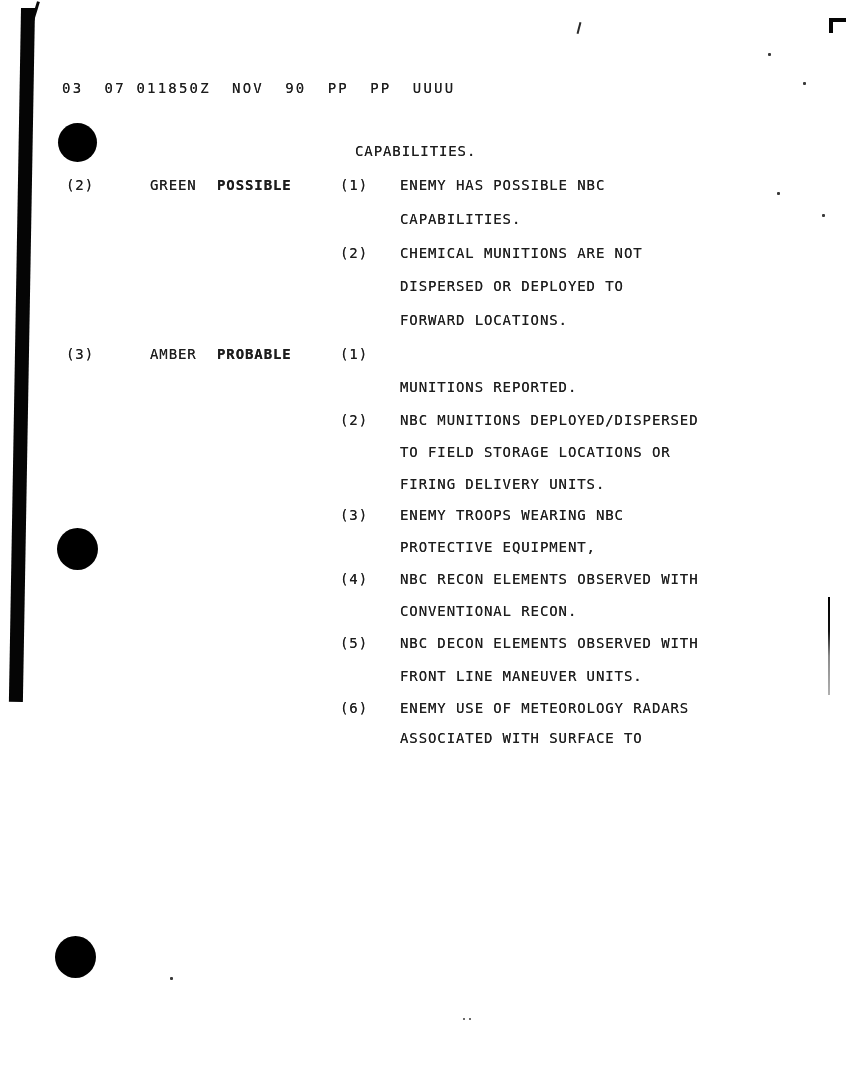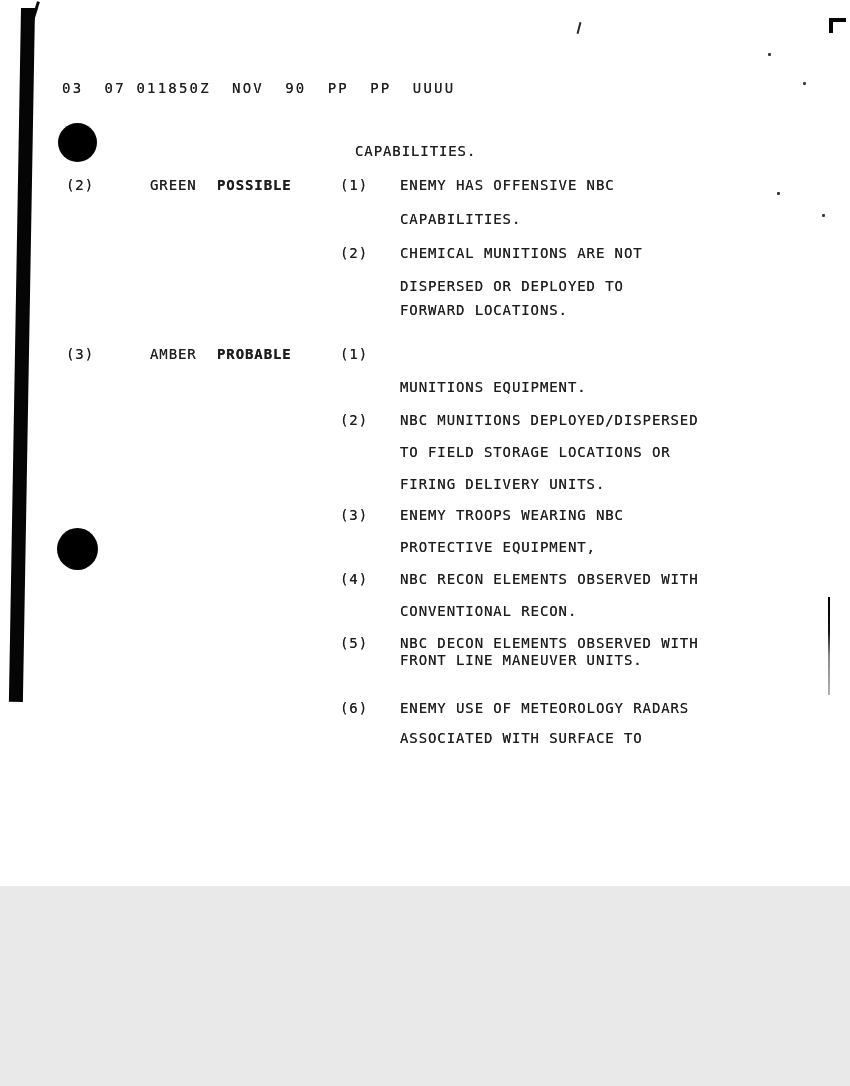--- a/index.html
+++ b/index.html
@@ -3,21 +3,21 @@
 <meta charset="utf-8">
 <style>
   html,body{margin:0;padding:0;}
   body{
     width:850px;height:1086px;
     background:#e9e9e9;
     font-family:"DejaVu Sans Mono", monospace;
   }
   .page{
     position:relative;
-    width:850px;height:886px;
+    width:850px;height:1086px;
     background:#ffffff;
     overflow:hidden;
     color:#1d1d1d;
   }
   
   .tw{
     font-size:14px;
     letter-spacing:0.9px;
     white-space:pre;
     color:#1d1d1d;
@@ -110,49 +110,49 @@
 
     <div class="line tw" style="top:143px">
       <span class="col-outer">CAPABILITIES.</span>
     </div>
 
     <div class="line tw" style="top:177px">
       <span class="col-idx">(2)</span>
       <span class="col-color">GREEN</span>
       <span class="col-prob">POSSIBLE</span>
       <span class="col-num">(1)</span>
-      <span class="col-text">ENEMY HAS OFFENSIVE NBC</span>
+      <span class="col-text">ENEMY HAS POSSIBLE NBC</span>
     </div>
 
     <div class="line tw" style="top:211px">
       <span class="col-text">CAPABILITIES.</span>
     </div>
 
     <div class="line tw" style="top:245px">
       <span class="col-num">(2)</span>
       <span class="col-text">CHEMICAL MUNITIONS ARE NOT</span>
     </div>
 
     <div class="line tw" style="top:278px">
       <span class="col-text">DISPERSED OR DEPLOYED TO</span>
     </div>
 
-    <div class="line tw" style="top:302px">
+    <div class="line tw" style="top:312px">
       <span class="col-text">FORWARD LOCATIONS.</span>
     </div>
 
     <div class="line tw" style="top:346px">
       <span class="col-idx">(3)</span>
       <span class="col-color">AMBER</span>
       <span class="col-prob">PROBABLE</span>
       <span class="col-num">(1)</span>
     </div>
 
     <div class="line tw" style="top:379px">
-      <span class="col-text">MUNITIONS EQUIPMENT.</span>
+      <span class="col-text">MUNITIONS REPORTED.</span>
     </div>
 
     <div class="line tw" style="top:412px">
       <span class="col-num">(2)</span>
       <span class="col-text">NBC MUNITIONS DEPLOYED/DISPERSED</span>
     </div>
 
     <div class="line tw" style="top:444px">
       <span class="col-text">TO FIELD STORAGE LOCATIONS OR</span>
     </div>
@@ -177,21 +177,21 @@
 
     <div class="line tw" style="top:603px">
       <span class="col-text">CONVENTIONAL RECON.</span>
     </div>
 
     <div class="line tw" style="top:635px">
       <span class="col-num">(5)</span>
       <span class="col-text">NBC DECON ELEMENTS OBSERVED WITH</span>
     </div>
 
-    <div class="line tw" style="top:652px">
+    <div class="line tw" style="top:668px">
       <span class="col-text">FRONT LINE MANEUVER UNITS.</span>
     </div>
 
     <div class="line tw" style="top:700px">
       <span class="col-num">(6)</span>
       <span class="col-text">ENEMY USE OF METEOROLOGY RADARS</span>
     </div>
 
     <div class="line tw" style="top:730px">
       <span class="col-text">ASSOCIATED WITH SURFACE TO</span>

